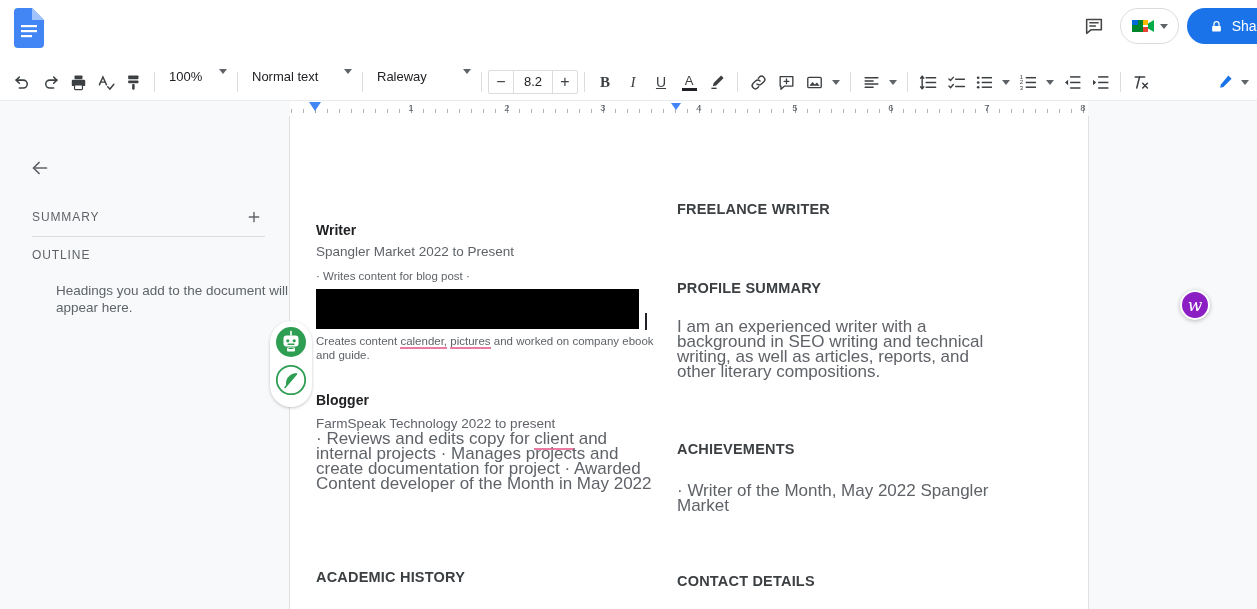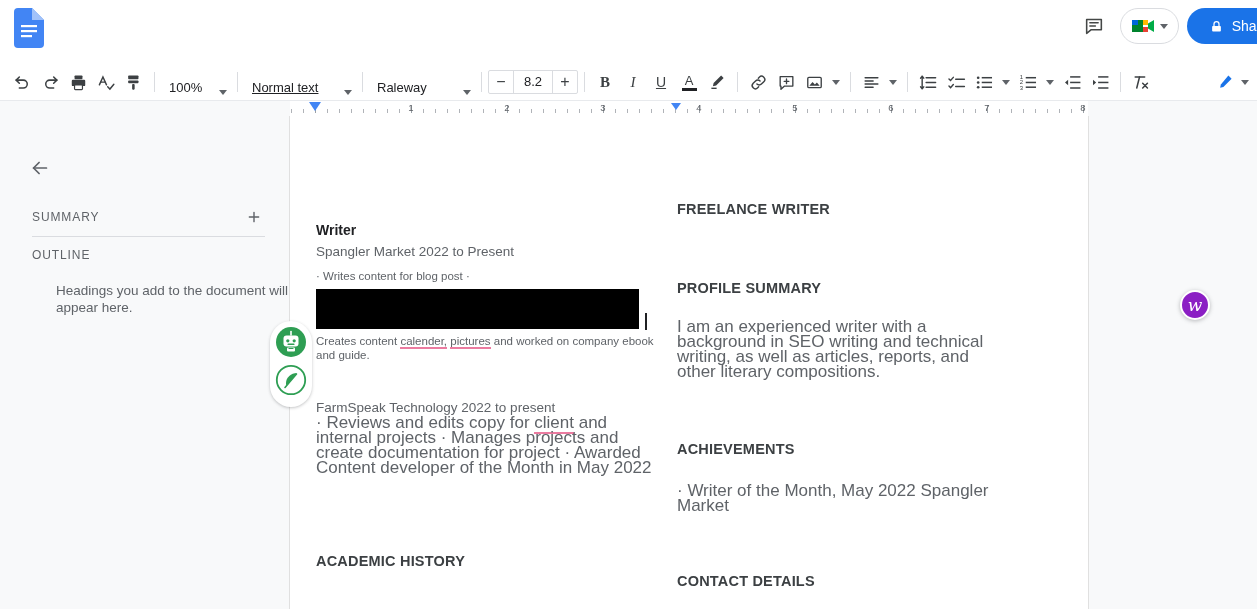--- a/index.html
+++ b/index.html
@@ -46,25 +46,25 @@
   
   .toolbar {
     position: relative; height: 36px;
     display: flex; align-items: center; gap: 0px;
     padding: 0 8px; background: #fff;
   }
   .tb { width: 28px; height: 28px; display: flex; align-items: center; justify-content: center; border-radius: 4px; cursor: pointer; color: #3c4043; flex: none; }
   .tb-sep { width: 1px; height: 20px; background: #dadce0; margin: 0 6px; flex: none; }
   .tb-drop { width: 16px; height: 28px; display:flex; align-items:center; justify-content:center; cursor: pointer; flex: none;}
   .zoom-sel, .style-sel, .font-sel {
-    display: flex; align-items: flex-end; justify-content: space-between;
+    display: flex; align-items: flex-start; justify-content: space-between;
     height: 26px; border-radius: 4px; cursor: pointer; font-size: 13px; color: #202124; padding: 0 4px 0 8px; flex: none;
   }
   .zoom-sel { width: 70px; }
-  .style-sel { width: 112px; text-decoration: underline; }
+  .style-sel { width: 112px; }
   .font-sel { width: 106px; }
   .fontsize-box { display: flex; align-items: center; border: 1px solid #dadce0; border-radius: 2px; height: 24px; flex: none; }
   .fs-btn { width: 24px; height: 22px; display:flex; align-items:center;justify-content:center; font-size: 16px; color:#3c4043; cursor:pointer; }
   .fs-val { width: 40px; text-align: center; font-size: 13px; color: #202124; border-left:1px solid #dadce0; border-right:1px solid #dadce0; line-height: 22px; cursor: text;}
   .toolbar-right { position: absolute; right: 8px; top: 4px; display: flex; align-items: center; }
   .pencil-mode { width: 28px; height: 28px; display:flex;align-items:center;justify-content:center; color:#1a73e8; cursor:pointer;}
 
   
   .ruler-wrap { position: relative; height: 16px; background: #f8f9fa; border-top: 1px solid #e8eaed; overflow: hidden; }
   .ruler-track { position: absolute; left: 290px; top: 0; width: 798px; height: 16px; background: #fff; }
@@ -517,20 +517,21 @@
           <div style="position:relative;margin-top:6px;">
             <div class="redaction"></div>
             <span class="caret" style="position:absolute;left:329px;top:24px;"></span>
           </div>
 
           <div class="t-body" style="margin-top:5px;width:355px;">
             <span>Creates content </span><span class="sp-err">calender,</span><span> </span><span class="sp-err">pictures</span><span> and worked on company ebook and guide.</span>
           </div>
 
           <div style="height:30px;"></div>
+          <div class="h-job">Blogger</div>
           <div class="t-sub" style="margin-top:8px;">FarmSpeak Technology 2022 to present</div>
           <div class="t-body2" style="width:338px;">
             <span>· Reviews and edits copy for </span><span class="sp-err">client</span><span> and internal projects · Manages projects and create documentation for project · Awarded Content developer of the Month in May 2022</span>
           </div>
 
           <div style="height:78px;"></div>
           <div class="h-sec">ACADEMIC HISTORY</div>
         </div>
 
         <div class="col-right">

